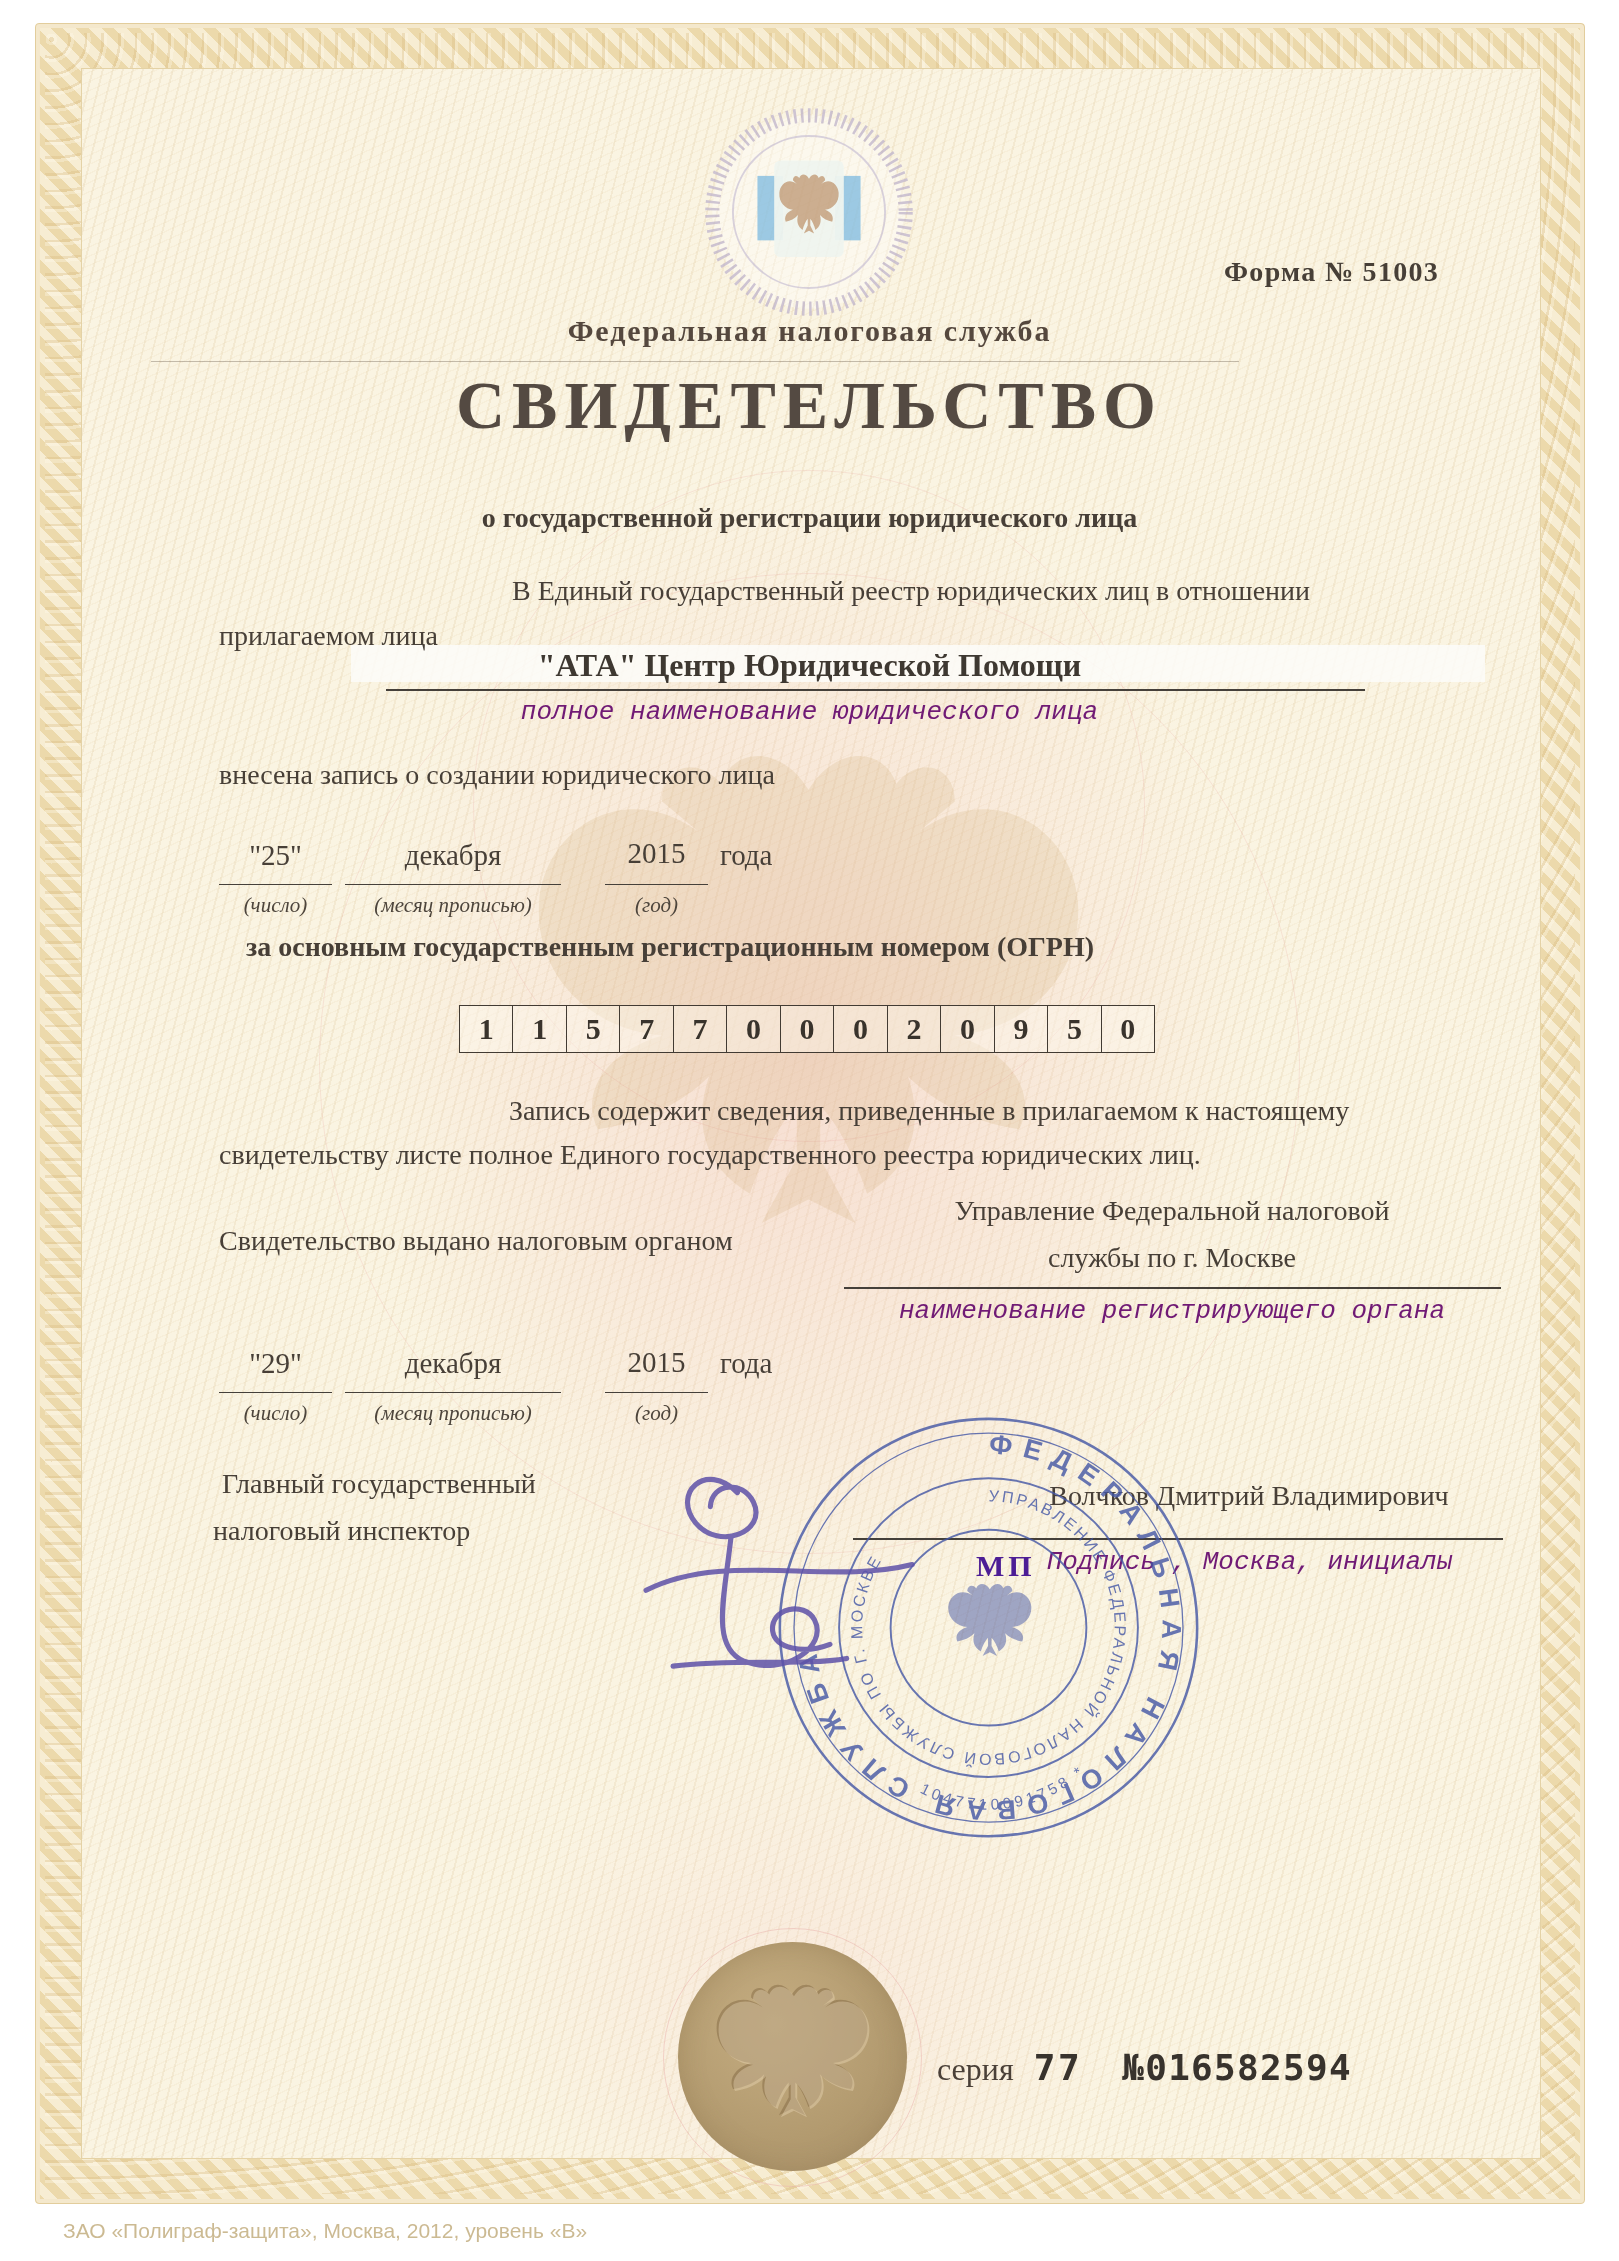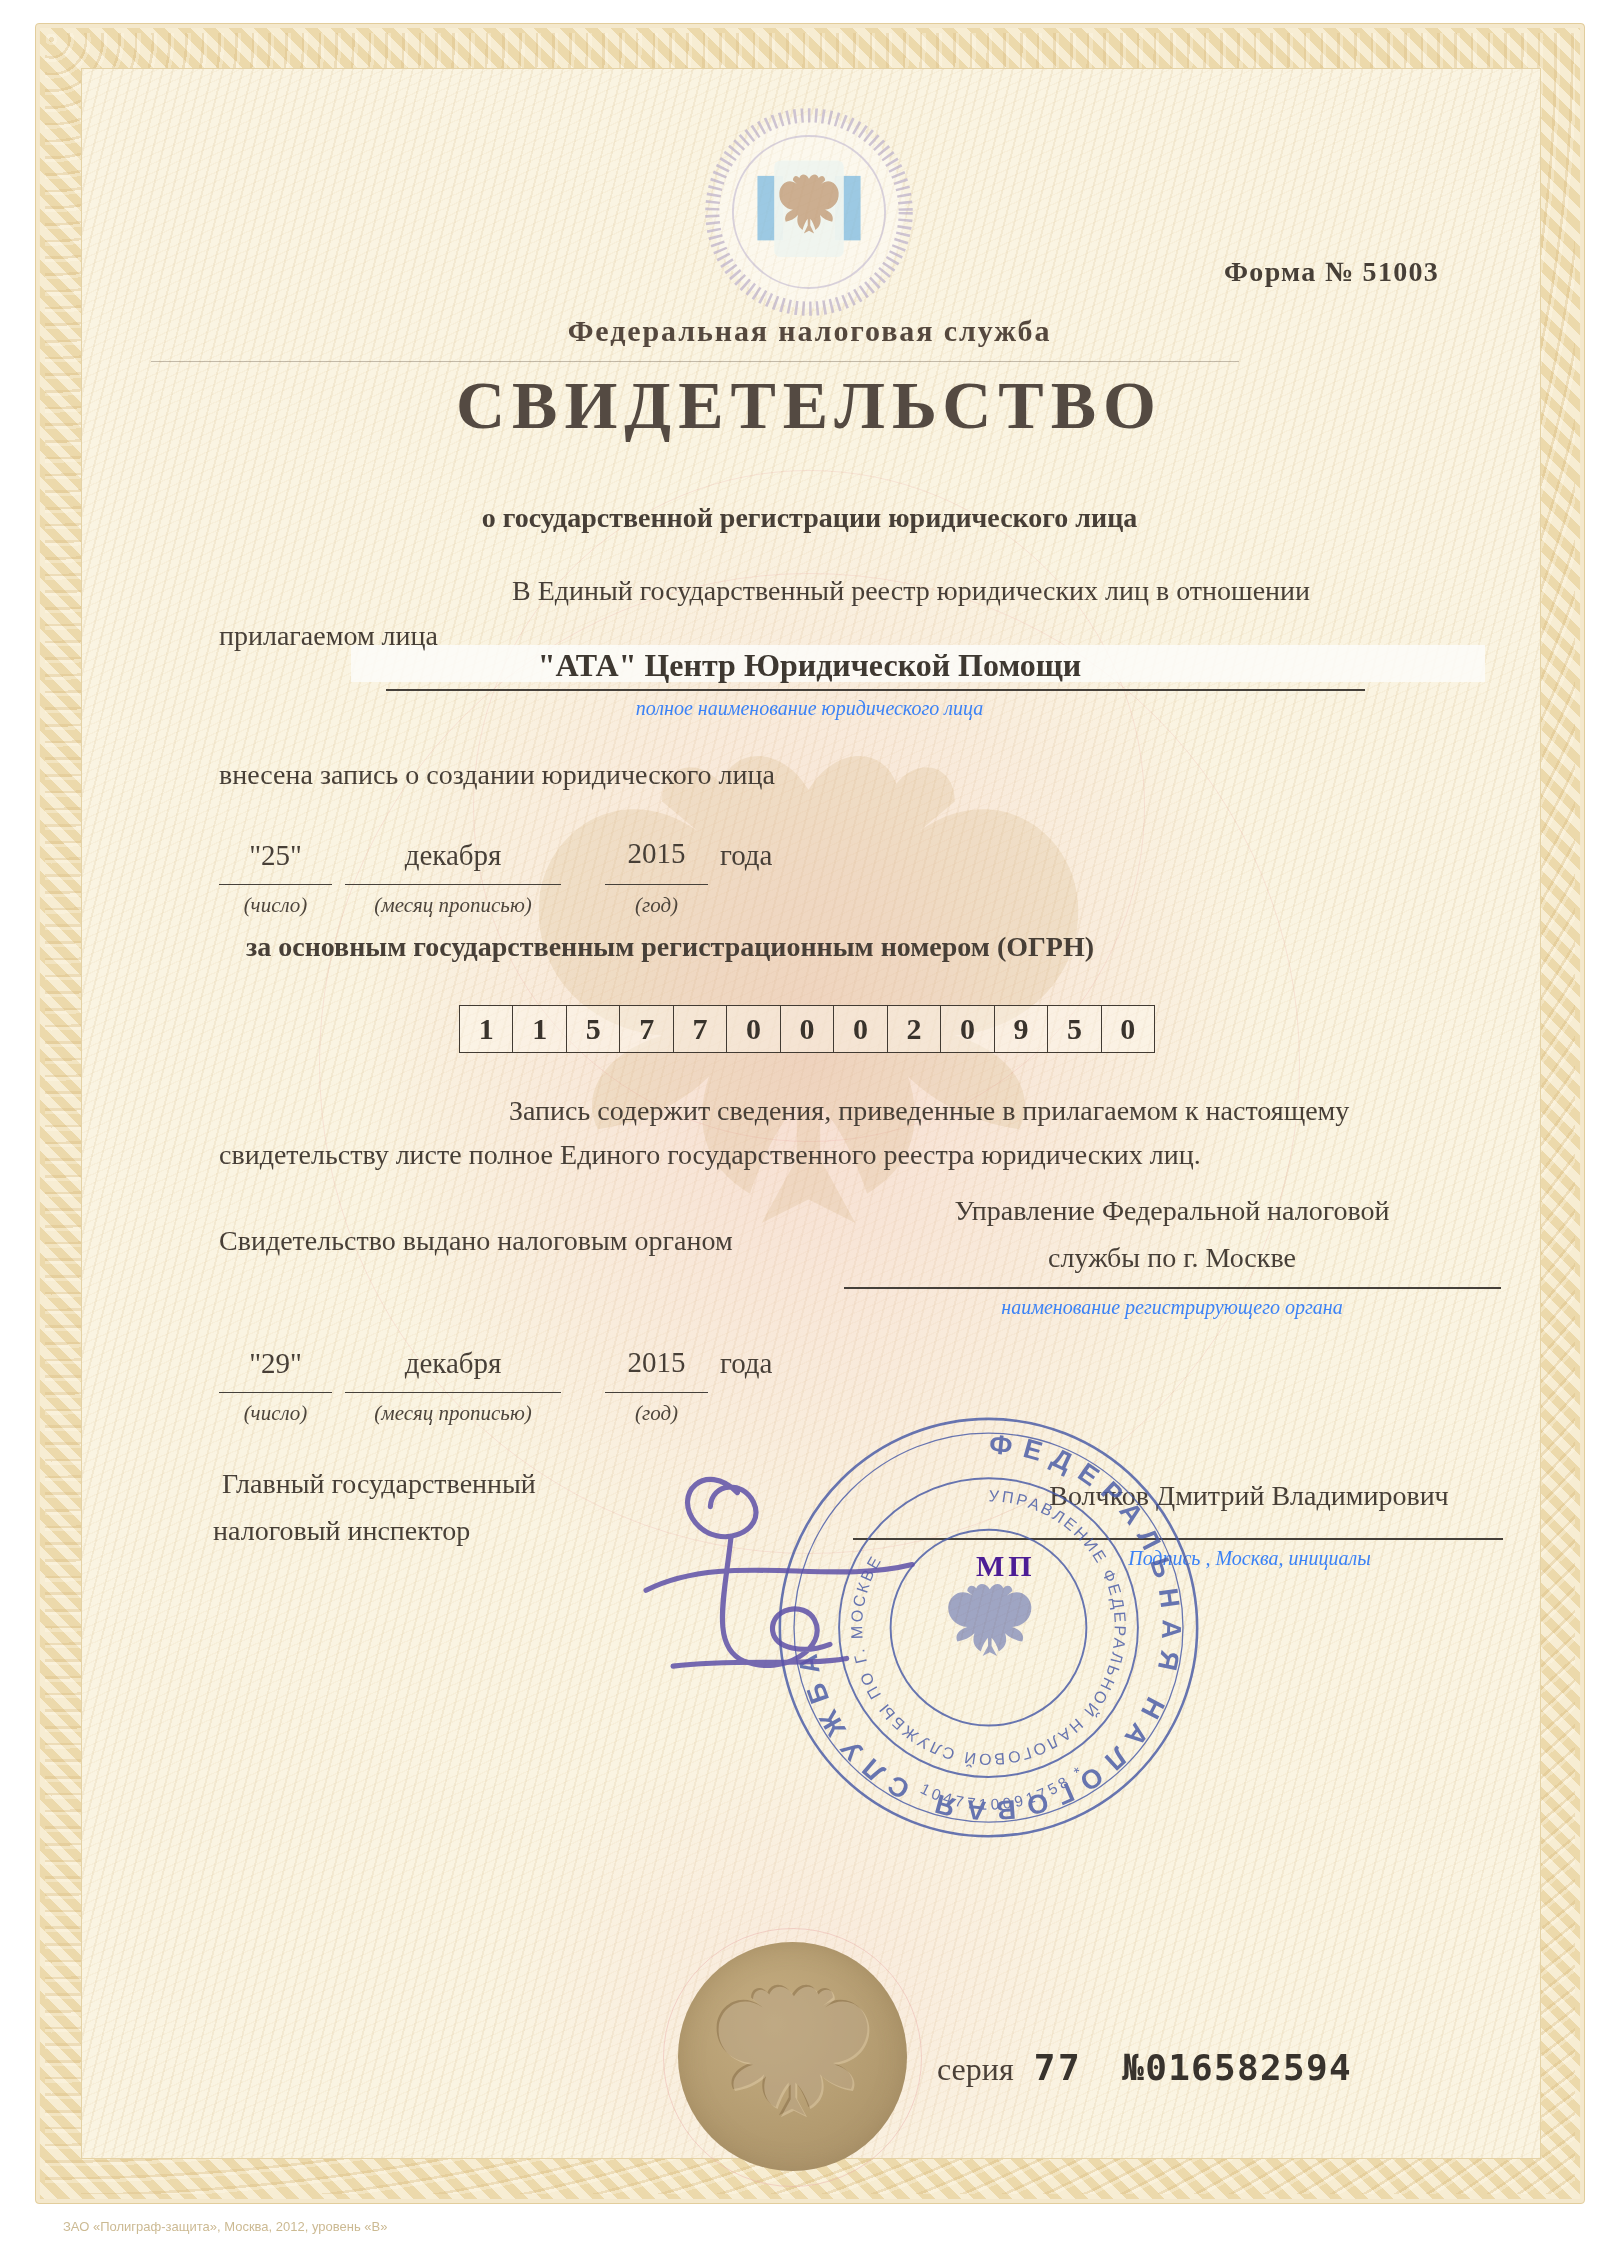--- a/index.html
+++ b/index.html
@@ -23,21 +23,21 @@
            repeating-linear-gradient(-24deg, rgba(236,219,186,.22) 0 1.3px, rgba(236,219,186,0) 1.3px 8.4px),
            #faf4e2;
          border:0.6px solid #e4d2a6;}
   .ring{position:absolute;border-radius:50%;border:1.9px solid rgba(230,156,148,.20);z-index:1;}
   .watermark{position:absolute;z-index:1;opacity:.16;}
   .emblem{position:absolute;left:702px;top:105px;width:214px;height:214px;z-index:2;opacity:.85;}
 
   .t{position:absolute;z-index:5;white-space:nowrap;}
   .center{text-align:center;white-space:normal;}
   .fs43{font-size:28px;}
-  .cap{font-size:20px;font-style:italic;color:#3b82f6;}
+  .cap{font-size:26px;font-style:italic;color:#701a75;font-family:Liberation Mono, monospace;}
   .uline{position:absolute;z-index:4;background:#45403a;height:1.9px;}
   .soft-line{position:absolute;z-index:4;background:rgba(118,104,90,.42);height:1.3px;}
 
   .form-number{left:1224px;top:256px;font-size:28px;font-weight:bold;letter-spacing:1.3px;}
   .agency{left:201px;top:314px;width:1217px;font-size:30px;font-weight:bold;letter-spacing:1.9px;color:#55483e;}
   .title{left:201px;top:366px;width:1217px;font-size:68px;font-weight:bold;letter-spacing:7px;color:#544a42;}
   .subtitle{left:201px;top:502px;width:1217px;font-size:28px;font-weight:bold;}
   .intro1{left:512px;top:575px;}
   .intro2{left:219px;top:620px;}
   .company-band{position:absolute;left:351px;top:645px;width:1134px;height:37px;background:rgba(253,253,250,.82);z-index:3;}
@@ -66,21 +66,21 @@
   .seal-halo{position:absolute;left:663px;top:1928px;width:257px;height:257px;border-radius:50%;
              border:1.9px solid rgba(233,178,172,.5);z-index:2;}
   .gold-seal{position:absolute;left:678px;top:1942px;width:229px;height:229px;border-radius:50%;z-index:3;
              background:radial-gradient(circle at 42% 36%, #c5ad81, #b29a6f 60%, #a8906a);
              box-shadow:inset 0 0 26px rgba(122,98,60,.25);}
   .gold-seal svg{position:absolute;left:32px;top:26px;}
   .series-row{position:absolute;left:937px;top:2047px;z-index:5;display:flex;align-items:baseline;}
   .series-label{font-size:32px;color:#4a4038;}
   .series-region{font-size:36px;font-weight:bold;font-family:"DejaVu Sans Mono",monospace;color:#38332d;margin-left:20px;letter-spacing:2.6px;}
   .series-number{font-size:36px;font-weight:bold;font-family:"DejaVu Sans Mono",monospace;color:#38332d;margin-left:40px;letter-spacing:1.3px;}
-  .imprint{left:63px;top:2219px;font-size:13px;font-family:"Liberation Sans",sans-serif;color:#c3ae80;opacity:.85;z-index:2;}
+  .imprint{left:63px;top:2219px;font-size:21px;font-family:"Liberation Sans",sans-serif;color:#c3ae80;opacity:.85;z-index:2;}
 
   .date-field{position:absolute;z-index:5;text-align:center;font-size:29px;}
   .date-cap{position:absolute;z-index:5;text-align:center;font-size:21px;font-style:italic;color:#4d453c;}
   .stamp text{font-family:"Liberation Sans",sans-serif;}
 </style>
 </head>
 <body>
 
 <svg width="0" height="0" style="position:absolute">
   <defs>

